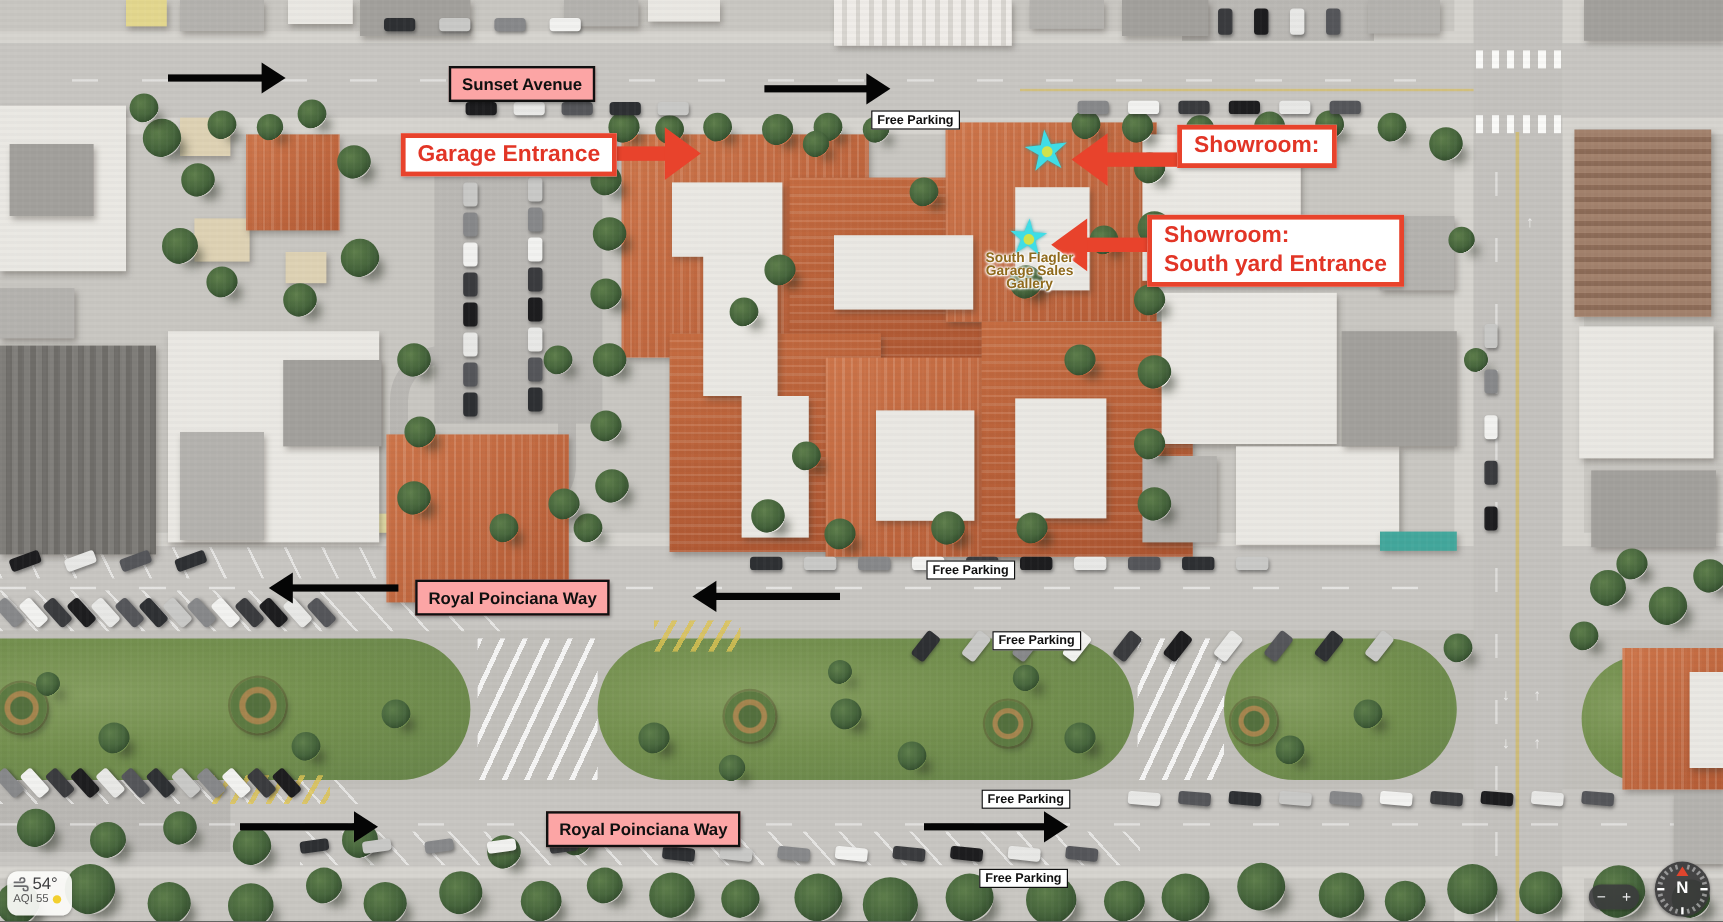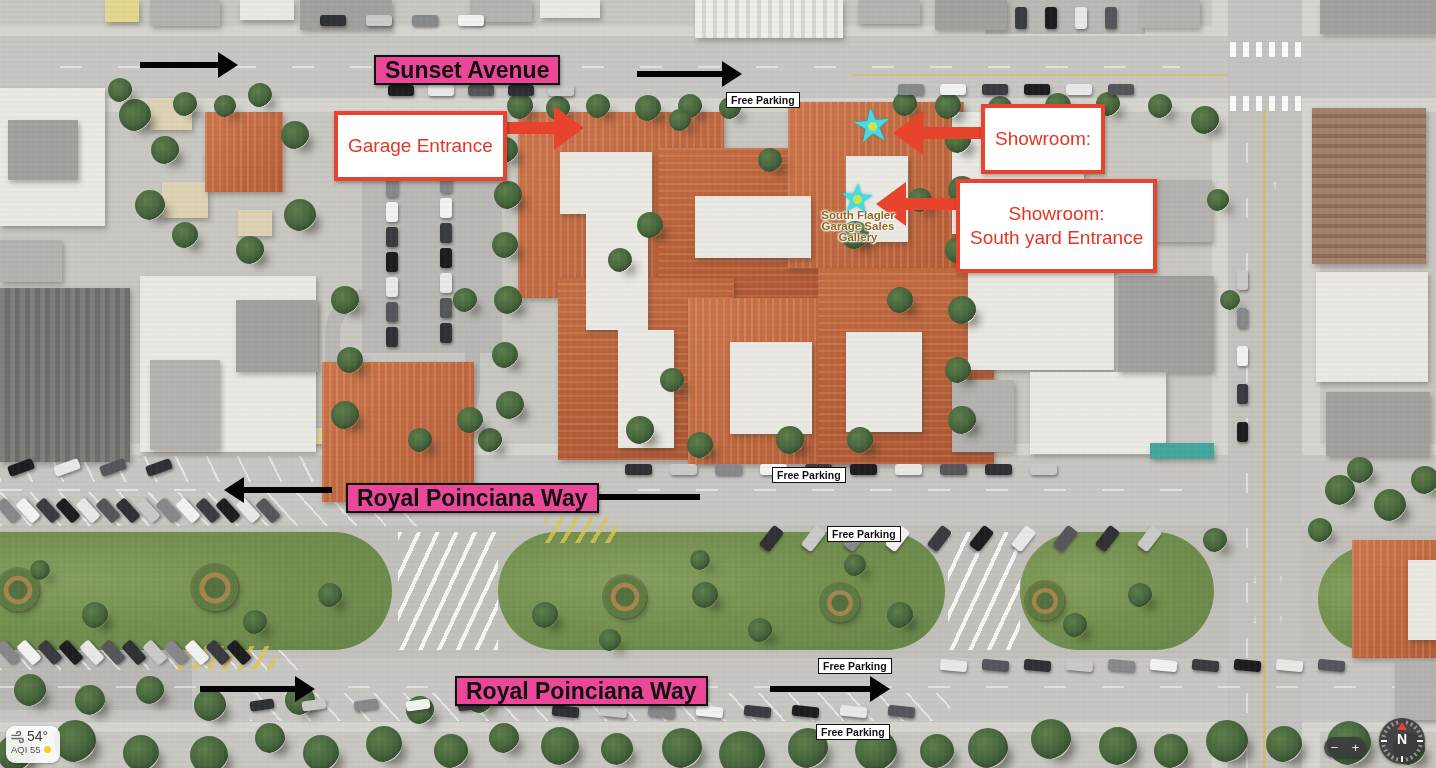--- a/index.html
+++ b/index.html
@@ -40,27 +40,27 @@
     background:radial-gradient(circle,#54703e 0 30%,#a5854e 34% 46%,#5d7a42 50% 100%);
     box-shadow:0 0 0 2px rgba(80,70,40,.35),3px 4px 4px rgba(40,45,35,.3)}
   .tree{position:absolute;border-radius:50%;
     background:radial-gradient(circle at 38% 35%,#5e7e4b 0%,#46653c 50%,#35502f 72%,rgba(53,80,47,0) 74%);
     box-shadow:10px 9px 8px -6px rgba(35,42,30,.5)}
   .car{position:absolute;border-radius:3px;box-shadow:1px 2px 3px rgba(30,30,30,.45)}
   .glyph{position:absolute;color:#fff;font-weight:bold;line-height:1}
   #grain{position:absolute;inset:0;z-index:6;pointer-events:none;
     background-image:repeating-linear-gradient(0deg,rgba(0,0,0,.018) 0 2px,transparent 2px 5px),
                      repeating-linear-gradient(90deg,rgba(255,255,255,.022) 0 2px,transparent 2px 6px);}
-  .street-box{position:absolute;background:#ec4899;border:2px solid #101010;color:#101010;
-    font-weight:bold;font-size:23px;line-height:22px;padding:2px 9px;white-space:nowrap;
+  .street-box{position:absolute;background:#fca5a5;border:2px solid #101010;color:#101010;
+    font-weight:bold;font-size:14px;line-height:22px;padding:2px 9px;white-space:nowrap;
     box-shadow:1px 2px 3px rgba(0,0,0,.35);z-index:41}
   .fp-box{position:absolute;background:#fff;border:1.5px solid #101010;color:#101010;
     font-weight:bold;font-size:10.5px;line-height:12px;padding:1px 4px;white-space:nowrap;z-index:41}
   .callout{position:absolute;background:#fff;border:4px solid #e8432c;color:#e23526;
-    font-weight:normal;font-size:19px;line-height:24px;padding:19px 10px;text-align:center;
+    font-weight:bold;font-size:19px;line-height:24px;padding:2px 10px;text-align:left;
     white-space:nowrap;box-shadow:1px 2px 4px rgba(0,0,0,.3);z-index:42}
   .barrow{position:absolute;height:26px;z-index:40}
   .barrow i{display:block}
   .barrow .shaft{position:absolute;left:0;right:18px;top:10px;height:6px;background:#050505}
   .barrow .head{position:absolute;right:0;top:0;width:0;height:0;
     border-top:13px solid transparent;border-bottom:13px solid transparent;border-left:20px solid #050505}
   .rarrow{position:absolute;height:44px;z-index:41}
   .rarrow .shaft{position:absolute;left:0;right:26px;top:16px;height:12px;background:#e8432c}
   .rarrow .head{position:absolute;right:0;top:0;width:0;height:0;
     border-top:22px solid transparent;border-bottom:22px solid transparent;border-left:30px solid #e8432c}

